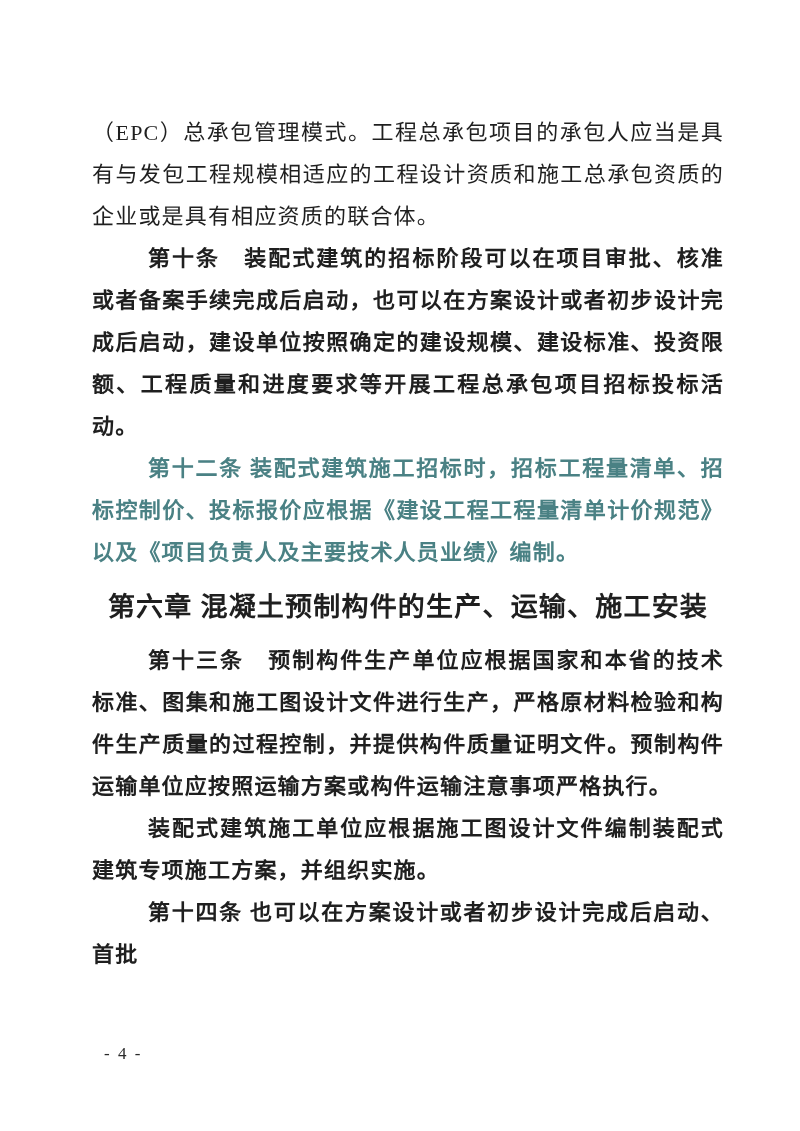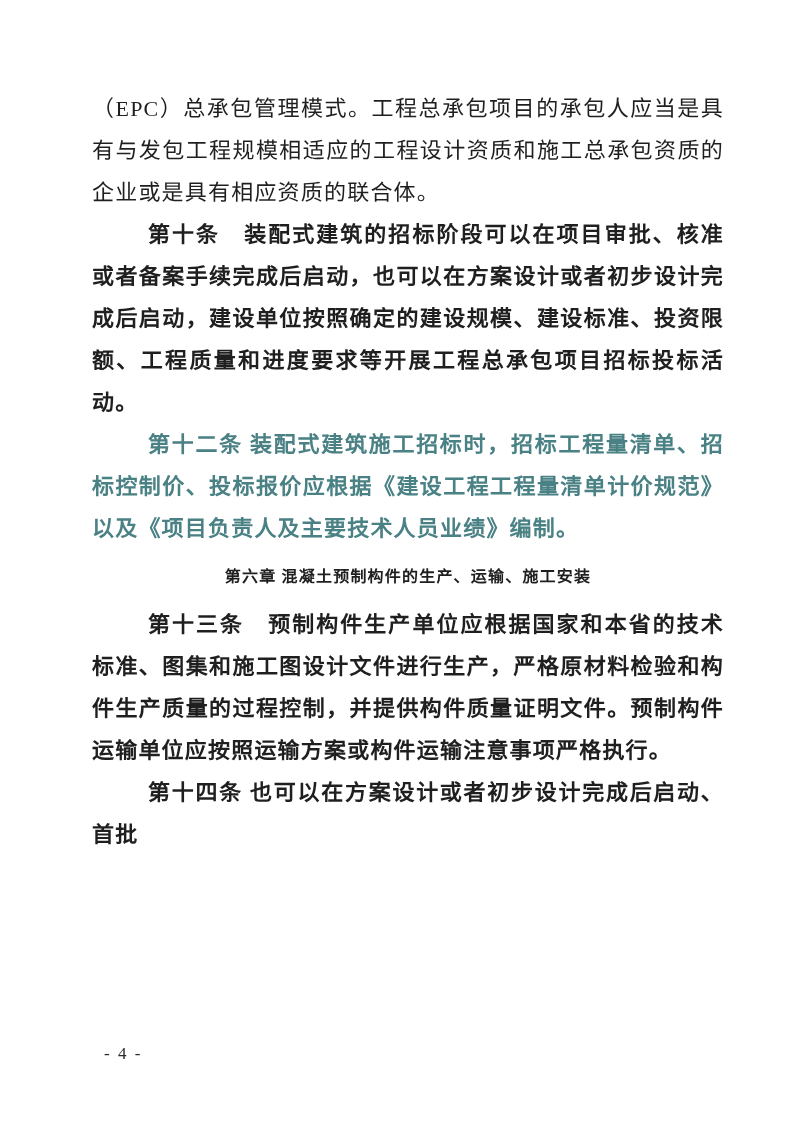--- a/index.html
+++ b/index.html
@@ -15,43 +15,43 @@
     width:800px;
     height:1131px;
     margin:0 auto;
     background:var(--bg);
     overflow:hidden;
     font-family:"Liberation Serif","DejaVu Serif",serif;
   }
   .content{
     position:absolute;
     left:92px;
-    top:88px;
+    top:112px;
     width:632px;
   }
   .para{
     margin:0;
     font-size:22px;
     line-height:42px;
     letter-spacing:1.2px;
     color:var(--body-text);
     text-align:justify;
     text-justify:inter-character;
     word-break:break-all;
   }
   .para.indent{
     text-indent:56px;
     font-weight:bold;
   }
   .para.highlight{
     color:var(--highlight-text);
   }
   .chapter-heading{
-    margin:6px;
-    font-size:16px;
+    margin:12px;
+    font-size:27px;
     line-height:42px;
     font-weight:bold;
     letter-spacing:1.2px;
     color:var(--body-text);
     text-align:center;
     text-indent:0;
   }
   .page-footer{
     position:absolute;
     left:104px;
@@ -64,17 +64,18 @@
 </head>
 <body>
 
 <div class="page">
   <div class="content">
     <p class="para">（EPC）总承包管理模式。工程总承包项目的承包人应当是具有与发包工程规模相适应的工程设计资质和施工总承包资质的企业或是具有相应资质的联合体。</p>
     <p class="para indent">第十条　装配式建筑的招标阶段可以在项目审批、核准或者备案手续完成后启动，也可以在方案设计或者初步设计完成后启动，建设单位按照确定的建设规模、建设标准、投资限额、工程质量和进度要求等开展工程总承包项目招标投标活动。</p>
     <p class="para indent highlight">第十二条 装配式建筑施工招标时，招标工程量清单、招标控制价、投标报价应根据《建设工程工程量清单计价规范》以及《项目负责人及主要技术人员业绩》编制。</p>
     <h2 class="para chapter-heading">第六章 混凝土预制构件的生产、运输、施工安装</h2>
     <p class="para indent">第十三条　预制构件生产单位应根据国家和本省的技术标准、图集和施工图设计文件进行生产，严格原材料检验和构件生产质量的过程控制，并提供构件质量证明文件。预制构件运输单位应按照运输方案或构件运输注意事项严格执行。</p>
+    <p class="para indent">装配式建筑施工单位应根据施工图设计文件编制装配式建筑专项施工方案，并组织实施。</p>
     <p class="para indent">第十四条 也可以在方案设计或者初步设计完成后启动、首批</p>
   </div>
 
   <div class="page-footer">- 4 -</div>
 </div>
 
 </body></html>

